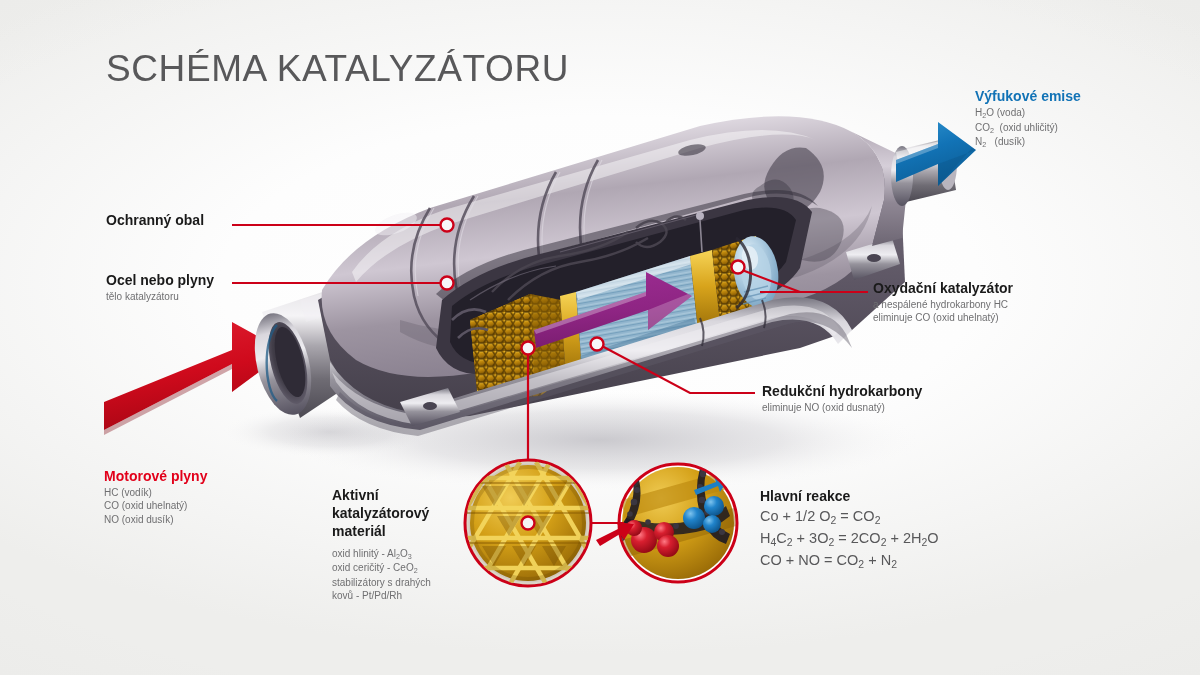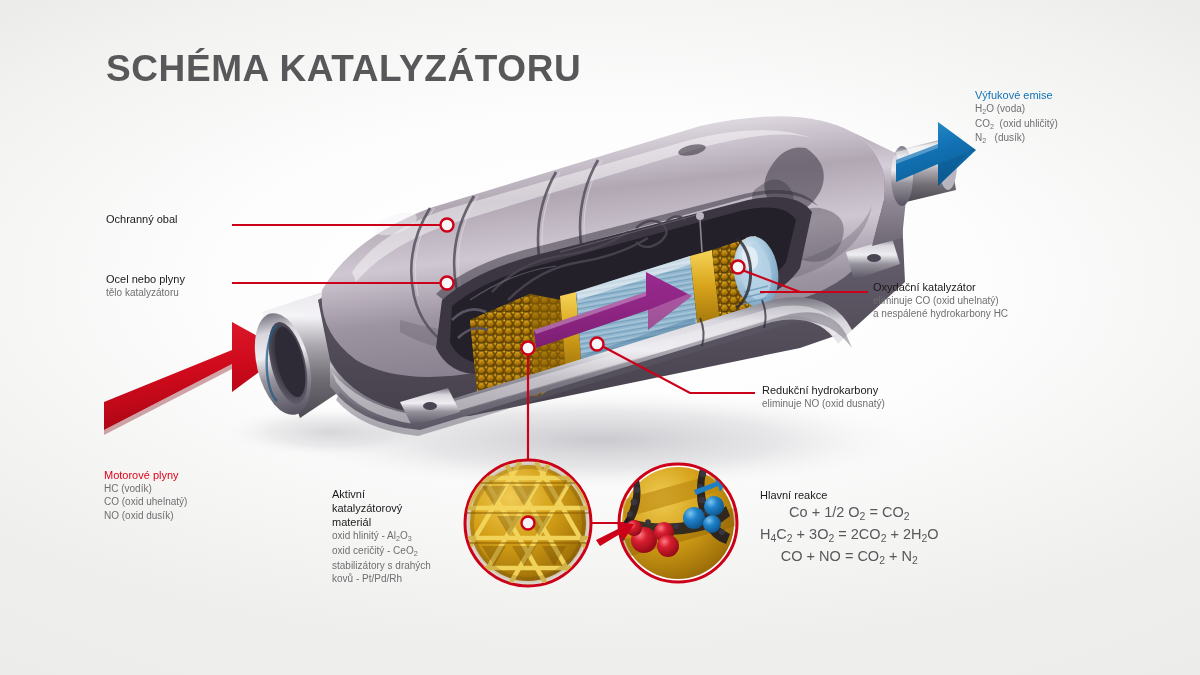--- a/index.html
+++ b/index.html
@@ -21,41 +21,41 @@
     background:
       radial-gradient(ellipse 120% 100% at 50% 50%, rgba(255,255,255,0) 55%, rgba(150,150,148,0.10) 100%);
     pointer-events: none;
   }
 
   
   #title {
     position: absolute;
     left: 106px; top: 48px;
     font-size: 37px;
-    font-weight: bold;
+    font-weight: normal;
     letter-spacing: 0.6px;
     color: #58585a;
     white-space: nowrap;
   }
 
   
   #art { position: absolute; left: 0; top: 0; width: 1200px; height: 675px; }
 
   
   .label { position: absolute; white-space: nowrap; }
   .label .hd {
-    font-size: 11px; font-weight: normal; color: #1a1a1a;
+    font-size: 14px; font-weight: bold; color: #1a1a1a;
     line-height: 1.28;
   }
   .label .hd.blue { color: #1273b6; }
   .label .hd.red  { color: #e2001a; }
   .label .sub {
     font-size: 10px; color: #6f6f71; line-height: 1.34;
   }
-  .label .mono-eq { font-size: 14.5px; color: #58585a; line-height: 1.44; text-align: center; }
+  .label .mono-eq { font-size: 14.5px; color: #58585a; line-height: 1.44; }
   sub { font-size: 0.72em; vertical-align: -0.28em; }
 
   #lbl-emise      { left: 975px; top: 88px;  text-align: left; }
   #lbl-obal       { left: 106px; top: 212px; }
   #lbl-ocel       { left: 106px; top: 272px; }
   #lbl-oxid       { left: 873px; top: 280px; }
   #lbl-reduk      { left: 762px; top: 383px; }
   #lbl-motor      { left: 104px; top: 456px; margin-top: 12px; }
   #lbl-aktiv      { left: 332px; top: 487px; }
   #lbl-reakce     { left: 760px; top: 488px; }
@@ -457,41 +457,41 @@
     <div class="hd">Ochranný obal</div>
   </div>
 
   <div class="label" id="lbl-ocel">
     <div class="hd">Ocel nebo plyny</div>
     <div class="sub">tělo katalyzátoru</div>
   </div>
 
   <div class="label" id="lbl-oxid">
     <div class="hd">Oxydační katalyzátor</div>
+    <div class="sub">a nespálené hydrokarbony HC</div>
     <div class="sub">eliminuje CO (oxid uhelnatý)</div>
-    <div class="sub">a nespálené hydrokarbony HC</div>
   </div>
 
   <div class="label" id="lbl-reduk">
     <div class="hd">Redukční hydrokarbony</div>
     <div class="sub">eliminuje NO (oxid dusnatý)</div>
   </div>
 
   <div class="label" id="lbl-motor">
     <div class="hd red">Motorové plyny</div>
     <div class="sub">HC (vodík)</div>
     <div class="sub">CO (oxid uhelnatý)</div>
     <div class="sub">NO (oxid dusík)</div>
   </div>
 
   <div class="label" id="lbl-aktiv">
     <div class="hd">Aktivní</div>
     <div class="hd">katalyzátorový</div>
     <div class="hd">materiál</div>
-    <div class="sub" style="margin-top:0">oxid hlinitý - Al<sub>2</sub>O<sub>3</sub></div>
+    <div class="sub" style="margin-top:6px">oxid hlinitý - Al<sub>2</sub>O<sub>3</sub></div>
     <div class="sub">
       oxid ceričitý - CeO<sub>2</sub></div>
     <div class="sub">stabilizátory s drahých</div>
     <div class="sub">kovů - Pt/Pd/Rh</div>
   </div>
 
   <div class="label" id="lbl-reakce">
     <div class="hd">Hlavní reakce</div>
     <div class="mono-eq">
       Co + 1/2 O<sub>2</sub> = CO<sub>2</sub></div>

